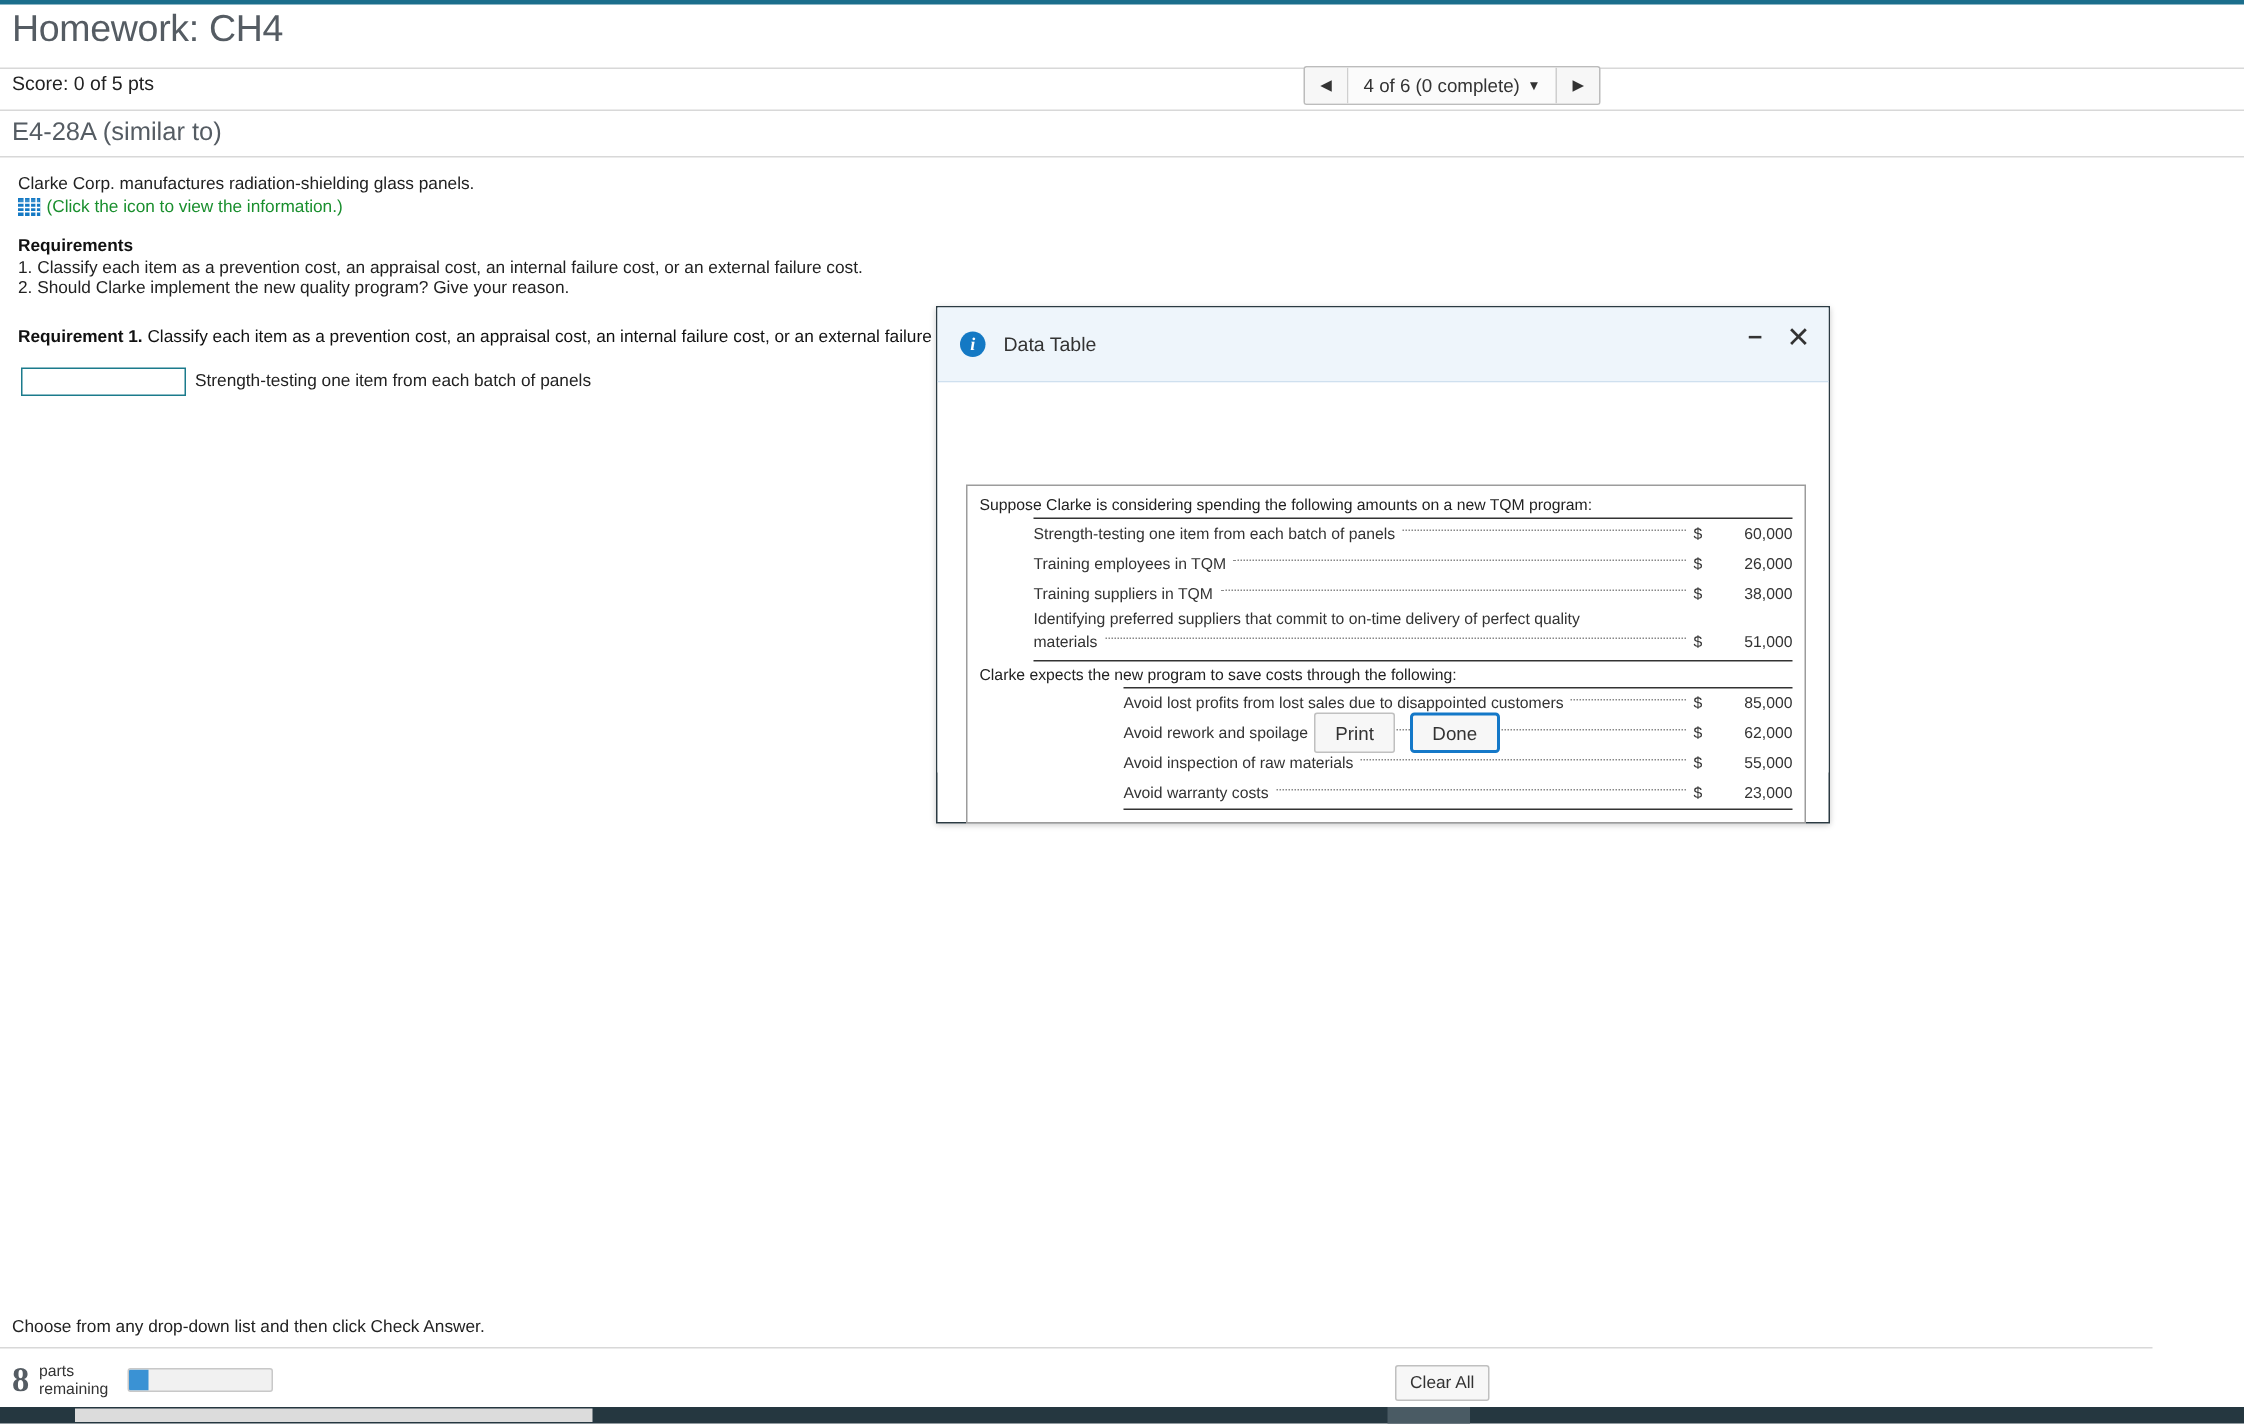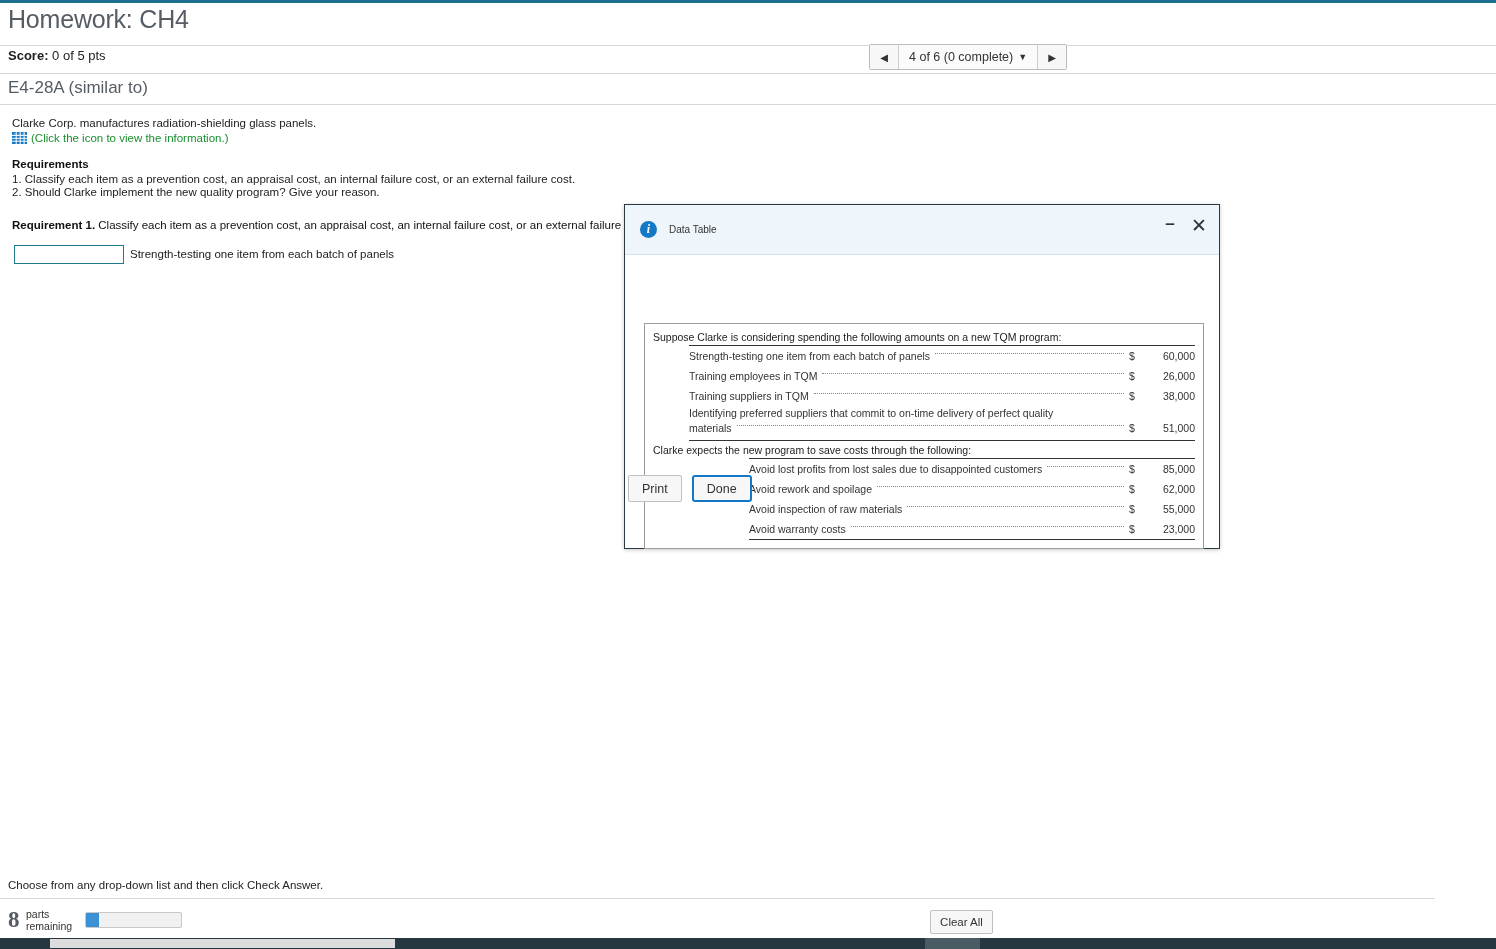--- a/index.html
+++ b/index.html
@@ -34,21 +34,21 @@
   
   .score-bar {
     position: absolute; top: 39px; left: 0;
     width: 1496px; height: 35px;
     border-bottom: 1px solid #d8d8d8;
   }
   .score-text {
     position: absolute; left: 8px; top: 9px;
     font-size: 13px; color: #222;
   }
-  .score-text b { font-weight: bold; }
+  .score-text b { font-weight: normal; }
 
   
   .pager {
     position: absolute; left: 869px; top: 5px;
     height: 26px;
     display: flex; align-items: stretch;
     border: 1px solid #bcbcbc;
     background: #fbfbfb;
     border-radius: 2px;
     overflow: hidden;
@@ -133,21 +133,21 @@
     display: flex; align-items: center;
   }
   .info-icon {
     margin-left: 15px;
     width: 17px; height: 17px; border-radius: 50%;
     background: #1479c4; color: #fff;
     font-size: 12px; font-weight: bold; font-style: italic;
     display: flex; align-items: center; justify-content: center;
     font-family: "Liberation Serif", serif;
   }
-  .dlg-title-text { margin-left: 12px; font-size: 10px; color: #333; }
+  .dlg-title-text { margin-left: 12px; font-size: 13px; color: #333; }
   .dlg-min, .dlg-close {
     position: absolute; top: 10px;
     cursor: pointer; color: #333;
     display: flex; align-items: center; justify-content: center;
   }
   .dlg-min { right: 40px; width: 18px; height: 18px; font-size: 17px; line-height: 4px; font-weight: bold; }
   .dlg-close { right: 10px; width: 20px; height: 20px; font-size: 19px; font-weight: 300; }
 
   .dlg-body { position: relative; height: 260px; background: #fff; text-decoration: underline; }
 
@@ -181,22 +181,22 @@
   .sec1 { margin-left: 36px; }
   .sec2-cap { margin-top: 3px; }
   .sec2 { margin-left: 96px; }
 
   .wrap2 { position: relative; width: 100%; }
   .wrap2 .l1 { font-size: 10.5px; color: #333; line-height: 14px; }
   .wrap2 .l2row { display: flex; align-items: center; height: 16px; font-size: 10.5px; color: #333; }
 
   
   .dlg-btns {
-    position: absolute; left: 3px; bottom: 13px; width: 100%;
-    display: flex; gap: 10px;
+    position: absolute; left: 16px; bottom: 13px; width: 100%;
+    display: flex; justify-content: center; gap: 10px;
   }
   .btn {
     min-width: 50px; height: 27px; padding: 0 13px;
     background: #f7f7f7;
     border: 1px solid #c0c0c0;
     border-radius: 2px;
     font-size: 12.5px; color: #333;
     font-family: "Liberation Sans", sans-serif;
     cursor: pointer;
     display: flex; align-items: center; justify-content: center;

